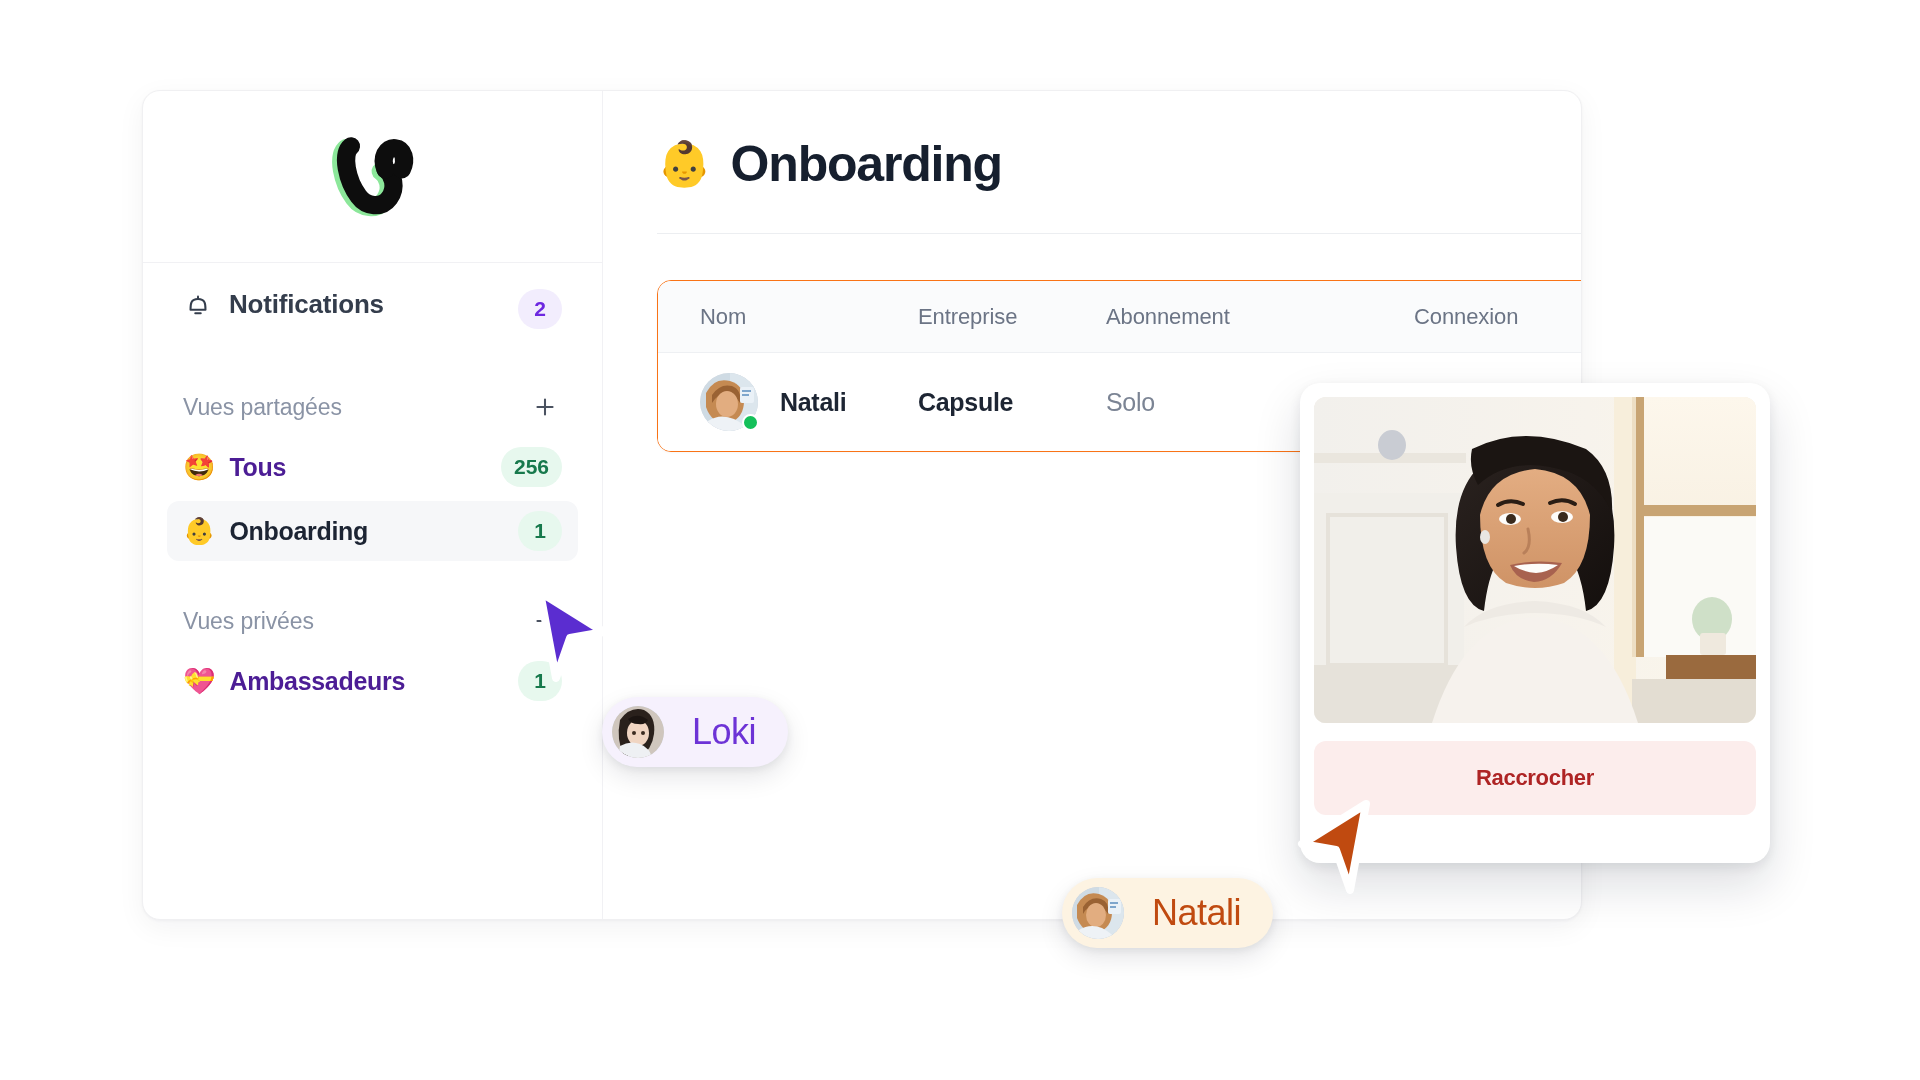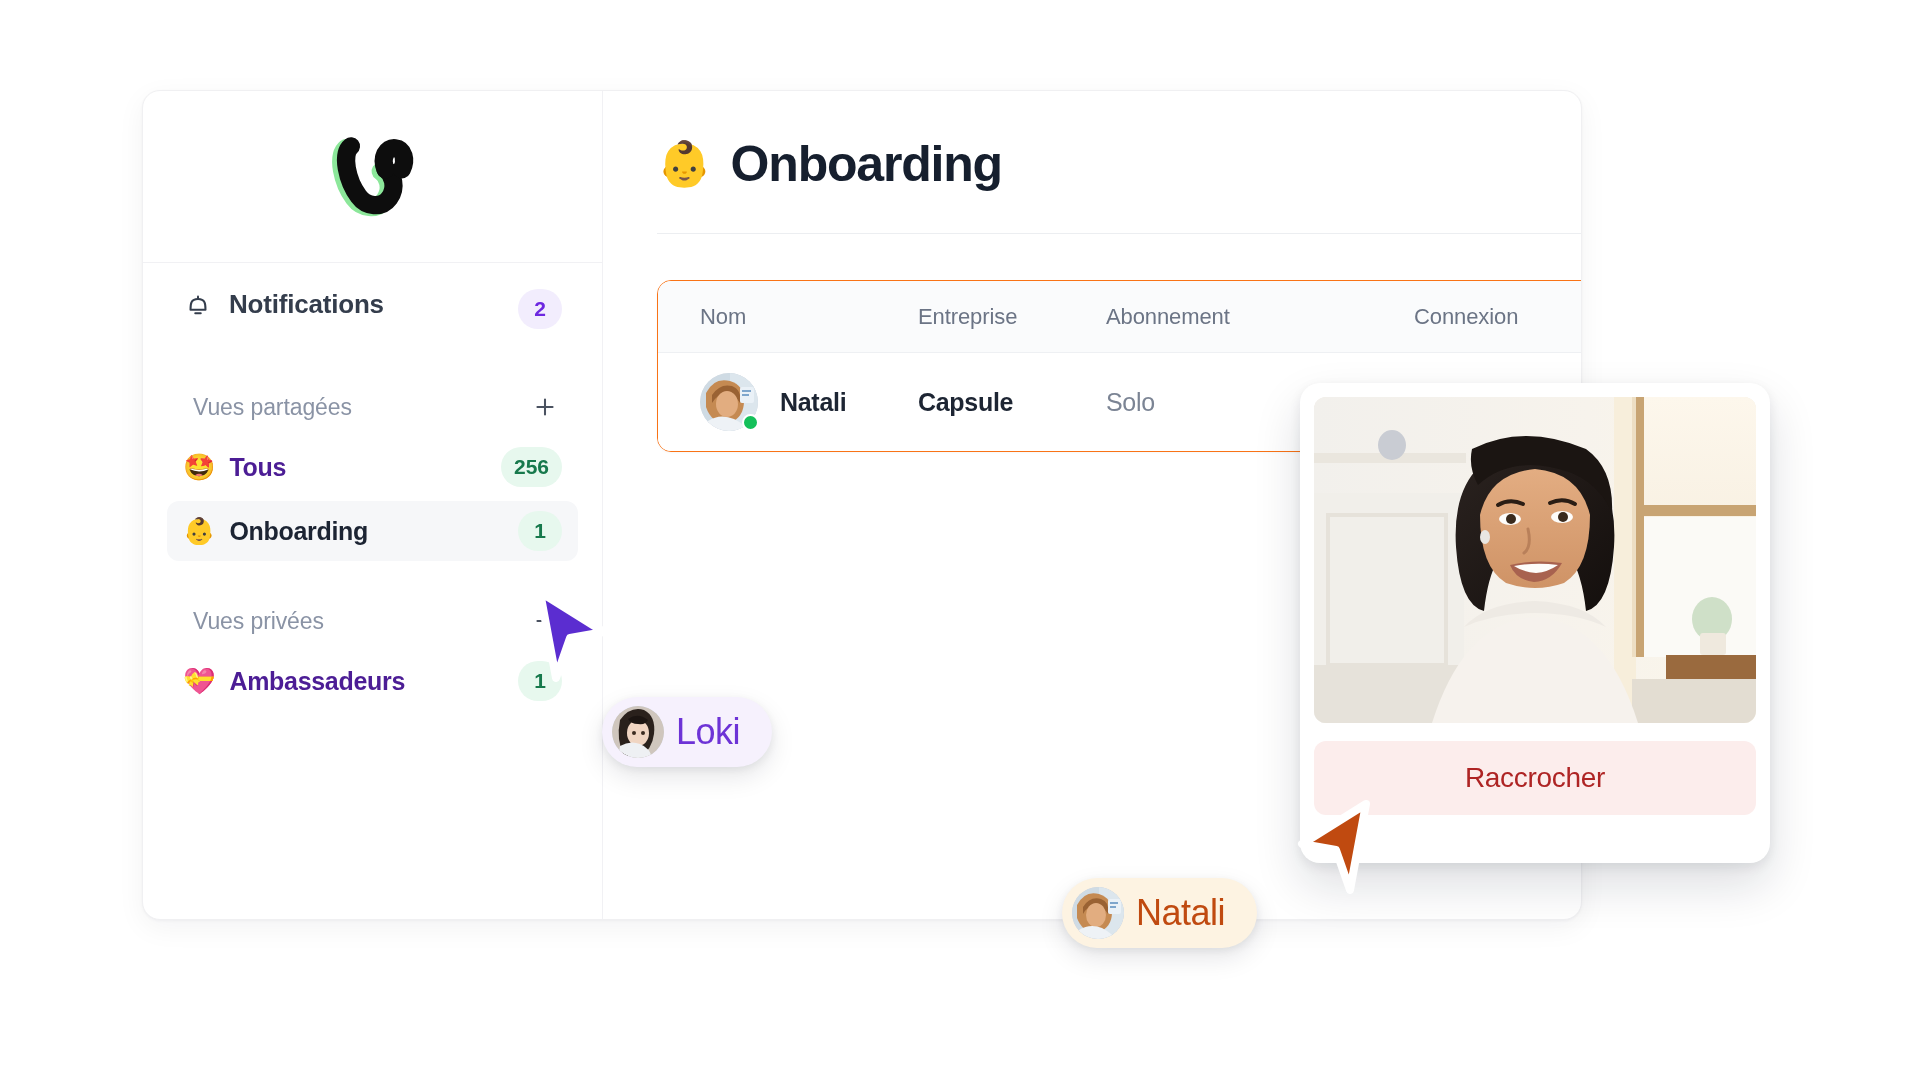--- a/index.html
+++ b/index.html
@@ -96,21 +96,20 @@
     align-items: center;
     height: 52px;
     padding: 0 16px;
     margin-top: 34px;
   }
   .section-title {
     font-size: 23px;
     font-weight: 500;
     color: #8a93a5;
     letter-spacing: -.1px;
-    margin-left: 10px;
   }
   .plus-btn {
     width: 34px; height: 34px;
     display: flex; align-items: center; justify-content: center;
     color: #4a5260;
   }
   .plus-btn svg { width: 26px; height: 26px; display:block; }
 
   .view-row {
     display: flex;
@@ -232,39 +231,39 @@
     margin-top: 18px;
     width: 442px;
     height: 74px;
     border-radius: 12px;
     background: #fcedec;
     border: none;
     display: flex;
     align-items: center;
     justify-content: center;
     font-family: "Liberation Sans", sans-serif;
-    font-size: 28px;
-    font-weight: 400;
+    font-size: 22px;
+    font-weight: 700;
     color: #ae2424;
     letter-spacing: -.3px;
     cursor: pointer;
   }
 
   
   .cursor { position: absolute; z-index: 40; }
   .cursor svg { display: block; overflow: visible; }
 
   .cursor-loki   { left: 534px; top: 588px; width: 78px; height: 100px; }
   .cursor-natali { left: 1294px; top: 800px; width: 78px; height: 100px; }
 
   .pill {
     position: absolute;
     display: inline-flex;
     align-items: center;
-    gap: 12px;
+    gap: 28px;
     height: 70px;
     padding: 0 32px 0 10px;
     border-radius: 36px;
     z-index: 41;
     box-shadow: 0 3px 8px rgba(16,24,40,.07), 0 10px 26px rgba(16,24,40,.10);
   }
   .pill-avatar {
     width: 52px; height: 52px; border-radius: 50%;
     overflow: hidden; flex: 0 0 52px; background:#cfd4dc;
   }

